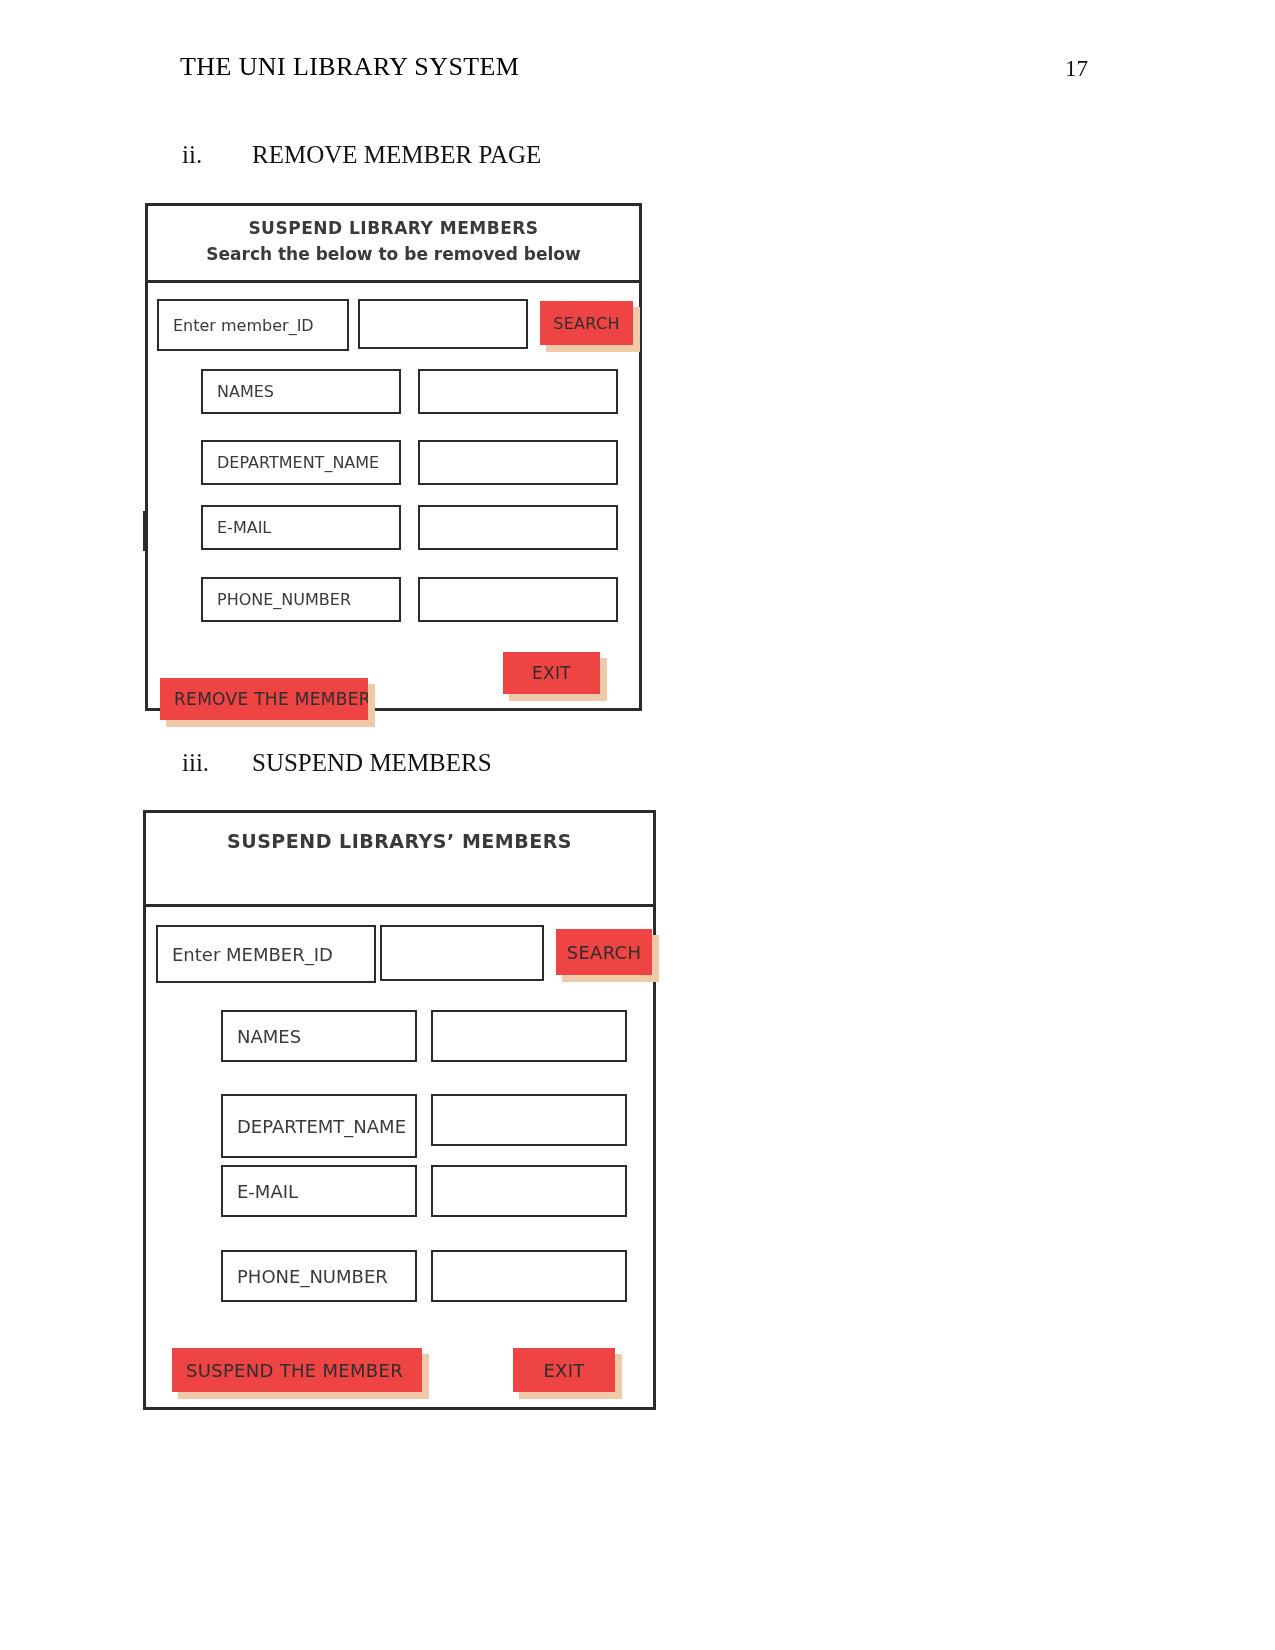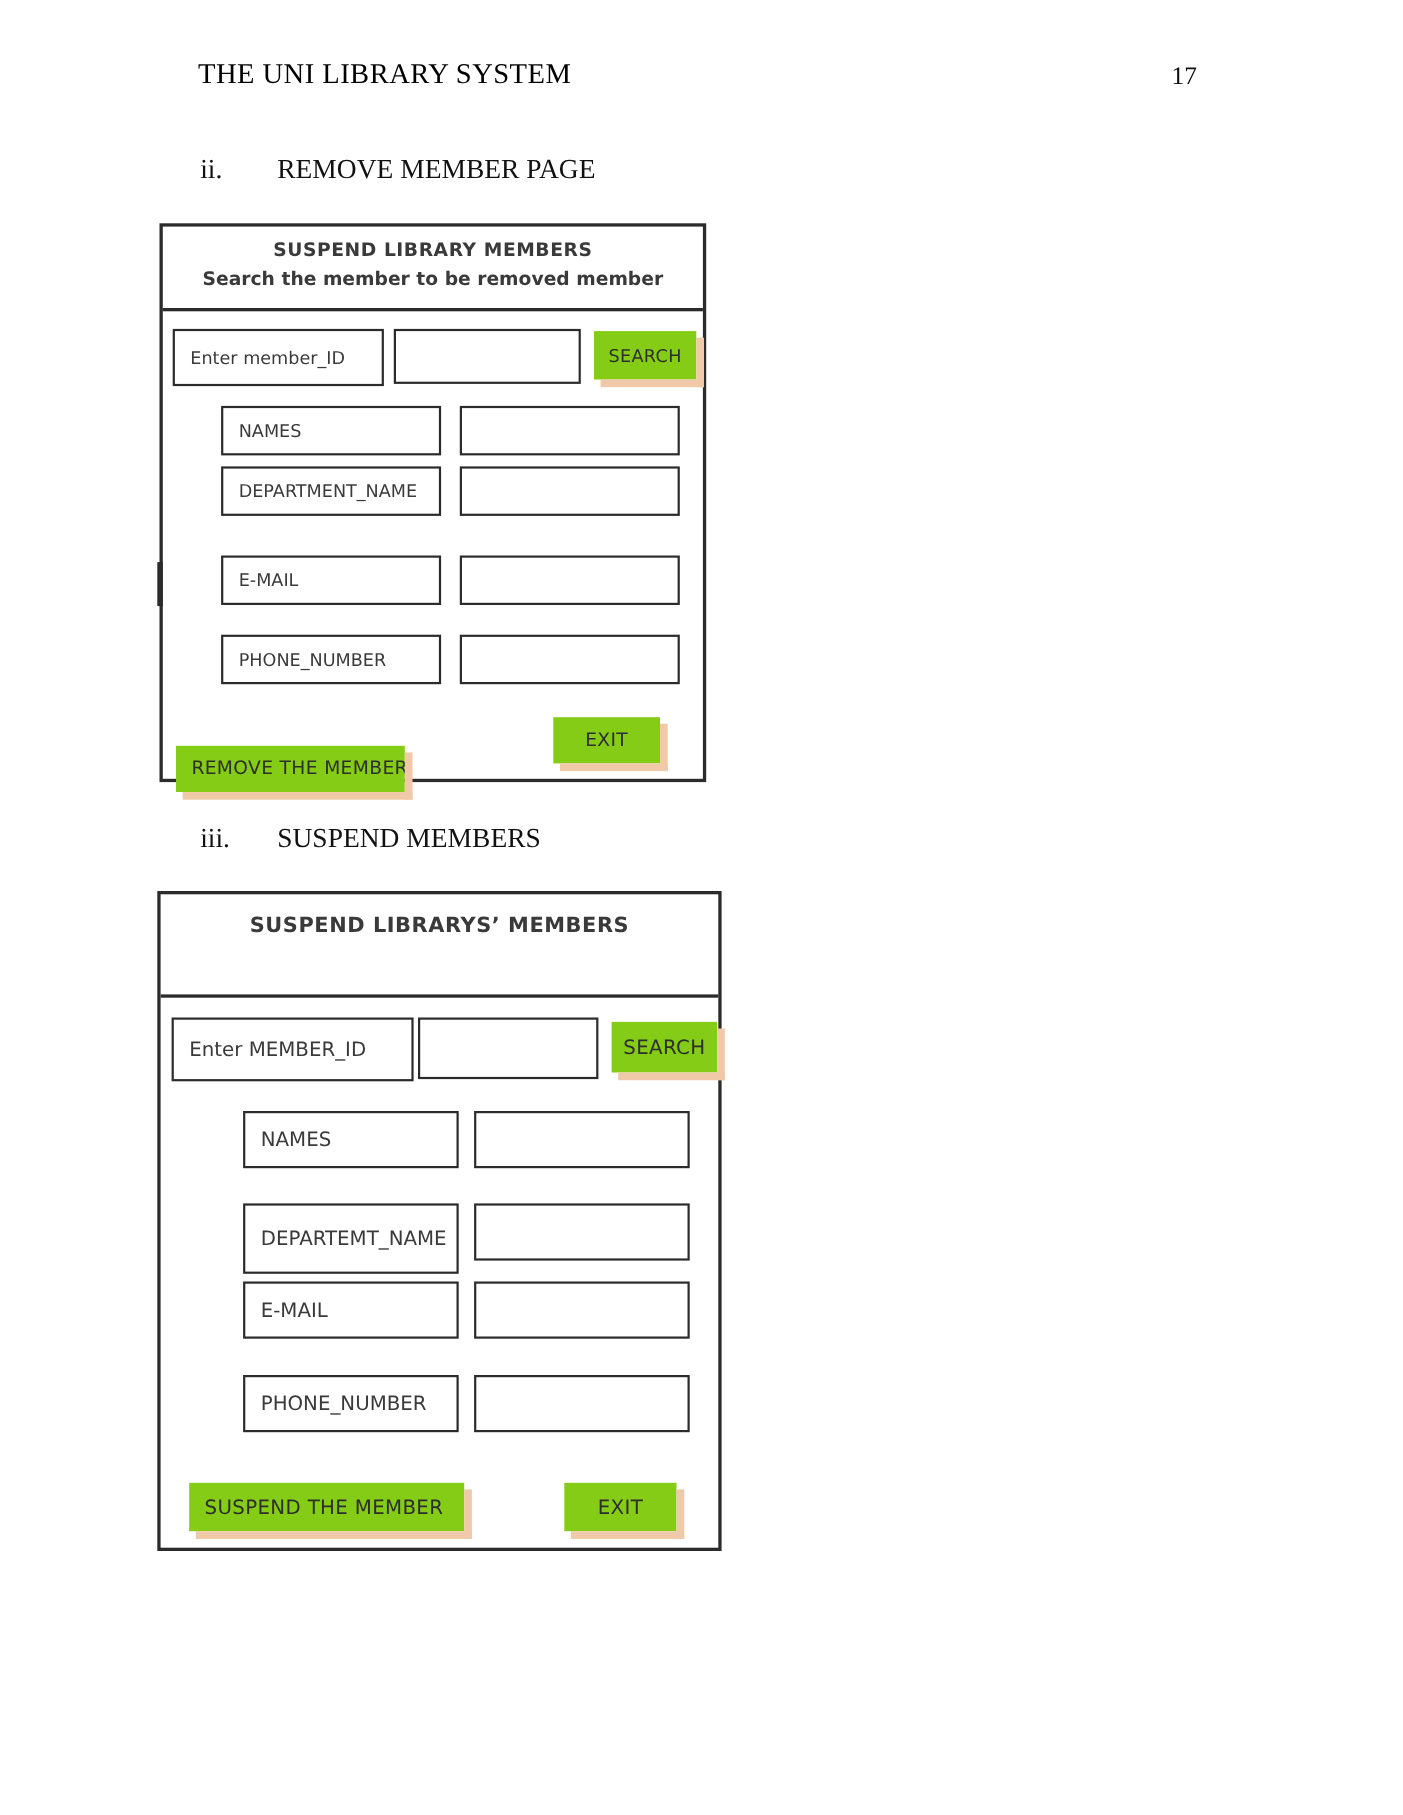--- a/index.html
+++ b/index.html
@@ -144,21 +144,21 @@
   .field-label-box span {
     font-family: "DejaVu Sans", sans-serif;
     color: #3a3a3a;
     padding-left: 14px;
     white-space: nowrap;
   }
 
   
   .btn {
     position: absolute;
-    background: #84cc16;
+    background: #ef4444;
     box-sizing: border-box;
     display: flex;
     align-items: center;
     font-family: "DejaVu Sans", sans-serif;
     color: #2e2e2e;
     letter-spacing: 0.3px;
   }
   .btn .btn-label { padding-left: 14px; white-space: nowrap; }
   .btn.center .btn-label { padding-left: 0; width: 100%; text-align: center; }
   
@@ -196,21 +196,21 @@
 </div>
 
 <div class="section-heading" id="heading-remove">
   <span class="numeral">ii.</span><span class="heading-text">REMOVE MEMBER PAGE</span>
 </div>
 
 <div class="mockup" id="mockup-remove">
 
   <div class="mockup-header">
     <div class="mockup-title">SUSPEND LIBRARY MEMBERS</div>
-    <div class="mockup-subtitle">Search the member to be removed member</div>
+    <div class="mockup-subtitle">Search the below to be removed below</div>
   </div>
 
   <div class="search-row" style="left:0;top:93px;width:100%;height:52px;">
     <div class="search-label-box" style="left:9px;top:0;width:192px;height:52px;">
       <span style="font-size:16px;">Enter member_ID</span>
     </div>
     <div class="search-input-box" style="left:210px;top:0;width:170px;height:50px;">
       <span style="font-size:16px;padding-left:12px;color:#3a3a3a;"></span>
     </div>
     <div class="btn center" style="left:392px;top:2px;width:93px;height:44px;">
@@ -220,21 +220,21 @@
 
   <div class="field-row" style="left:0;top:163px;width:100%;height:45px;">
     <div class="field-label-box" style="left:53px;top:0;width:200px;height:45px;">
       <span style="font-size:16px;">NAMES</span>
     </div>
     <div class="field-input-box" style="left:270px;top:0;width:200px;height:45px;">
       <span style="font-size:16px;padding-left:12px;color:#3a3a3a;"></span>
     </div>
   </div>
 
-  <div class="field-row" style="left:0;top:218px;width:100%;height:47px;">
+  <div class="field-row" style="left:0;top:234px;width:100%;height:47px;">
     <div class="field-label-box" style="left:53px;top:0;width:200px;height:45px;">
       <span style="font-size:16px;">DEPARTMENT_NAME</span>
     </div>
     <div class="field-input-box" style="left:270px;top:0;width:200px;height:45px;">
       <span style="font-size:16px;padding-left:12px;color:#3a3a3a;"></span>
     </div>
   </div>
 
   <div class="field-row" style="left:0;top:299px;width:100%;height:45px;">
     <div class="field-label-box" style="left:53px;top:0;width:200px;height:45px;">

